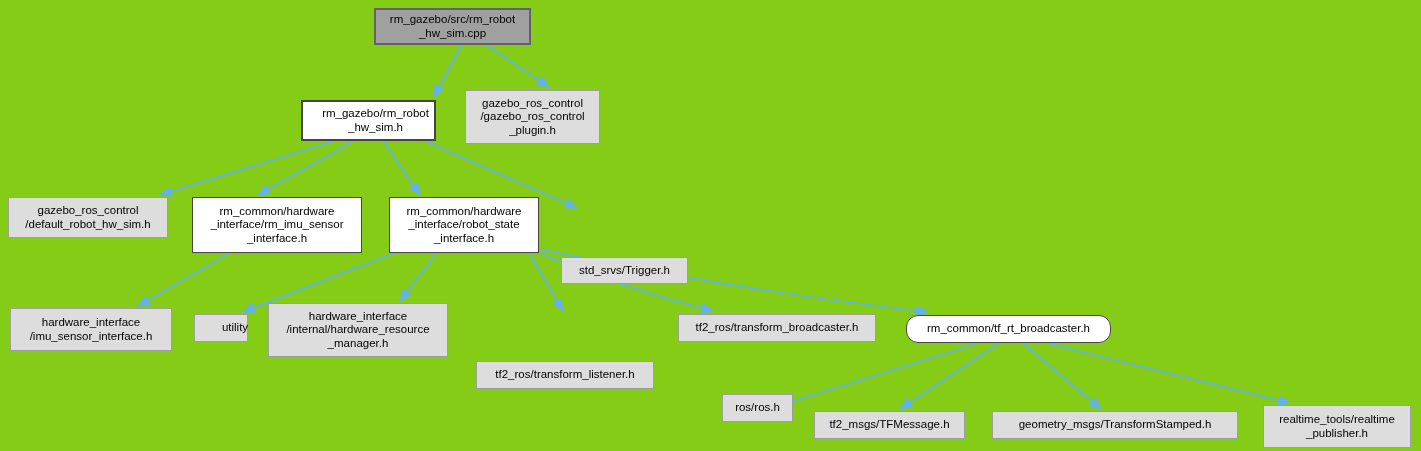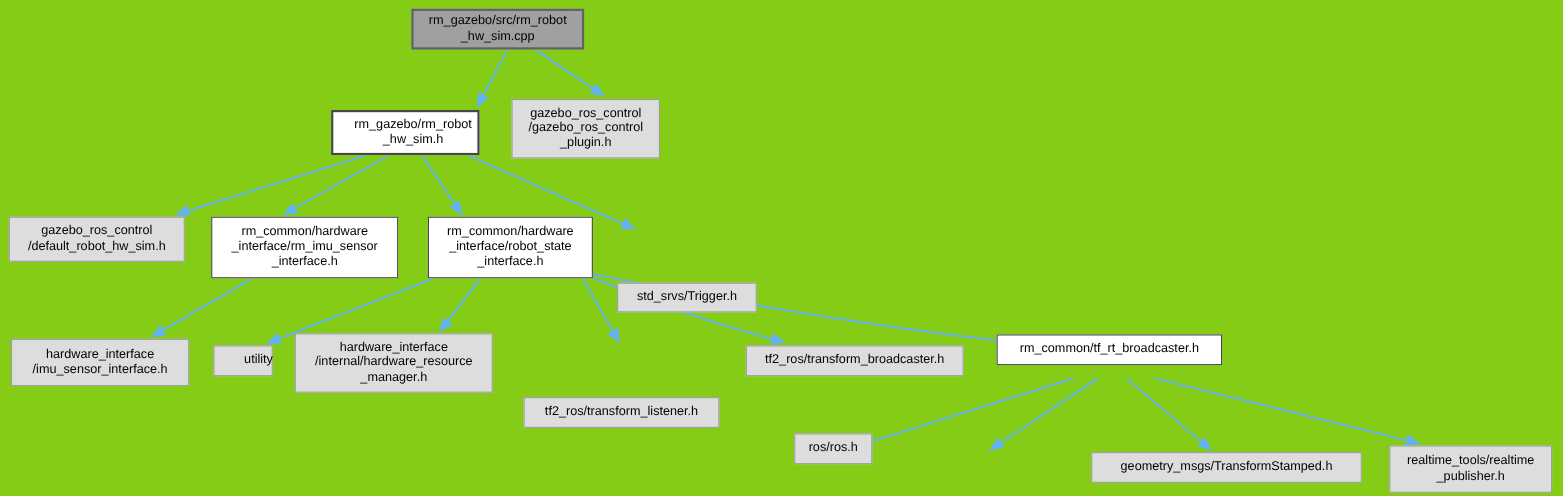--- a/index.html
+++ b/index.html
@@ -120,23 +120,24 @@
   <div class="node leaf" style="left:194px; top:314px; width:54px; height:28px;padding-left:32px;">utility</div>
 
   <div class="node leaf" style="left:268px; top:303px; width:180px; height:54px;">hardware_interface
 /internal/hardware_resource
 _manager.h</div>
 
   <div class="node leaf" style="left:476px; top:314px; width:178px; height:28px;margin-top:47px;">tf2_ros/transform_listener.h</div>
 
   <div class="node leaf" style="left:678px; top:314px; width:198px; height:28px;text-align:right;">tf2_ros/transform_broadcaster.h</div>
 
-  <div class="node linked" style="left:906px; top:304px; width:205px; height:28px;">rm_common/tf_rt_broadcaster.h</div>
+  <div class="node linked" style="left:906px; top:315px; width:205px; height:28px;border-radius:12px;">rm_common/tf_rt_broadcaster.h</div>
 
   <div class="node leaf" style="left:722px; top:394px; width:71px; height:28px;">ros/ros.h</div>
 
+  <div class="node leaf" style="left:814px; top:411px; width:151px; height:28px;">tf2_msgs/TFMessage.h</div>
 
   <div class="node leaf" style="left:1263px; top:405px; width:148px; height:43px;">realtime_tools/realtime
 _publisher.h</div>
 
   <div class="node leaf" style="left:992px; top:411px; width:246px; height:28px;">geometry_msgs/TransformStamped.h</div>
 
 </div>
 
 </body></html>

